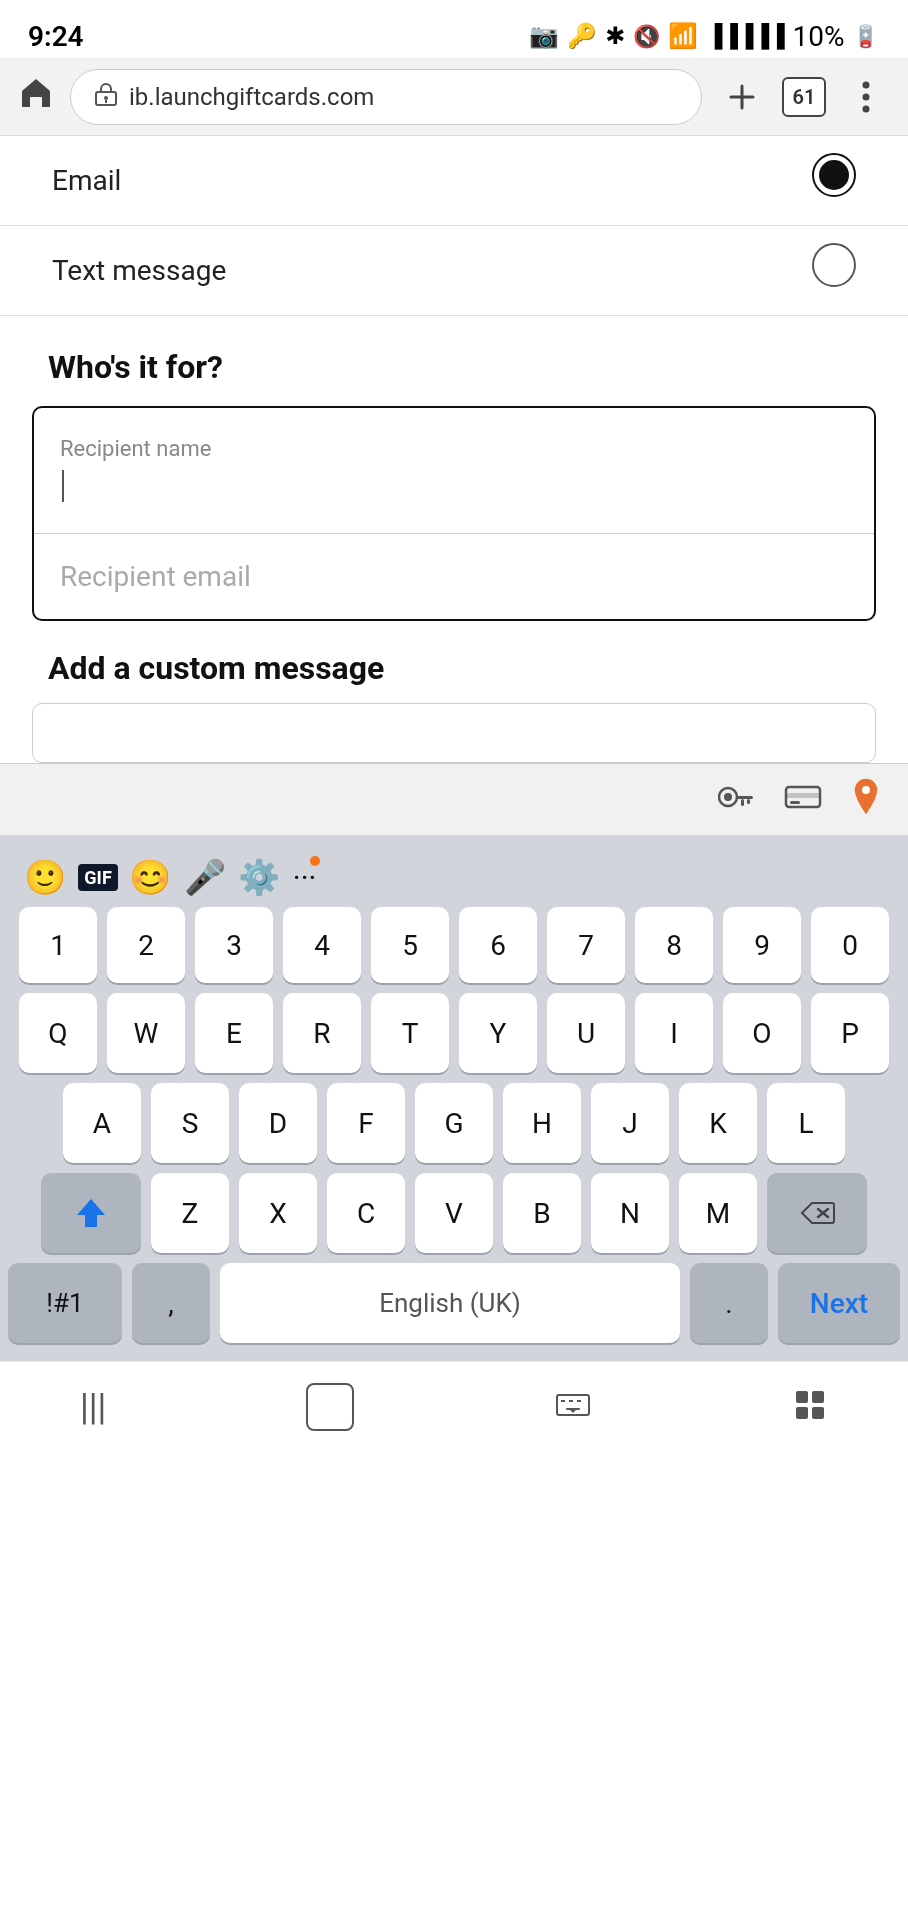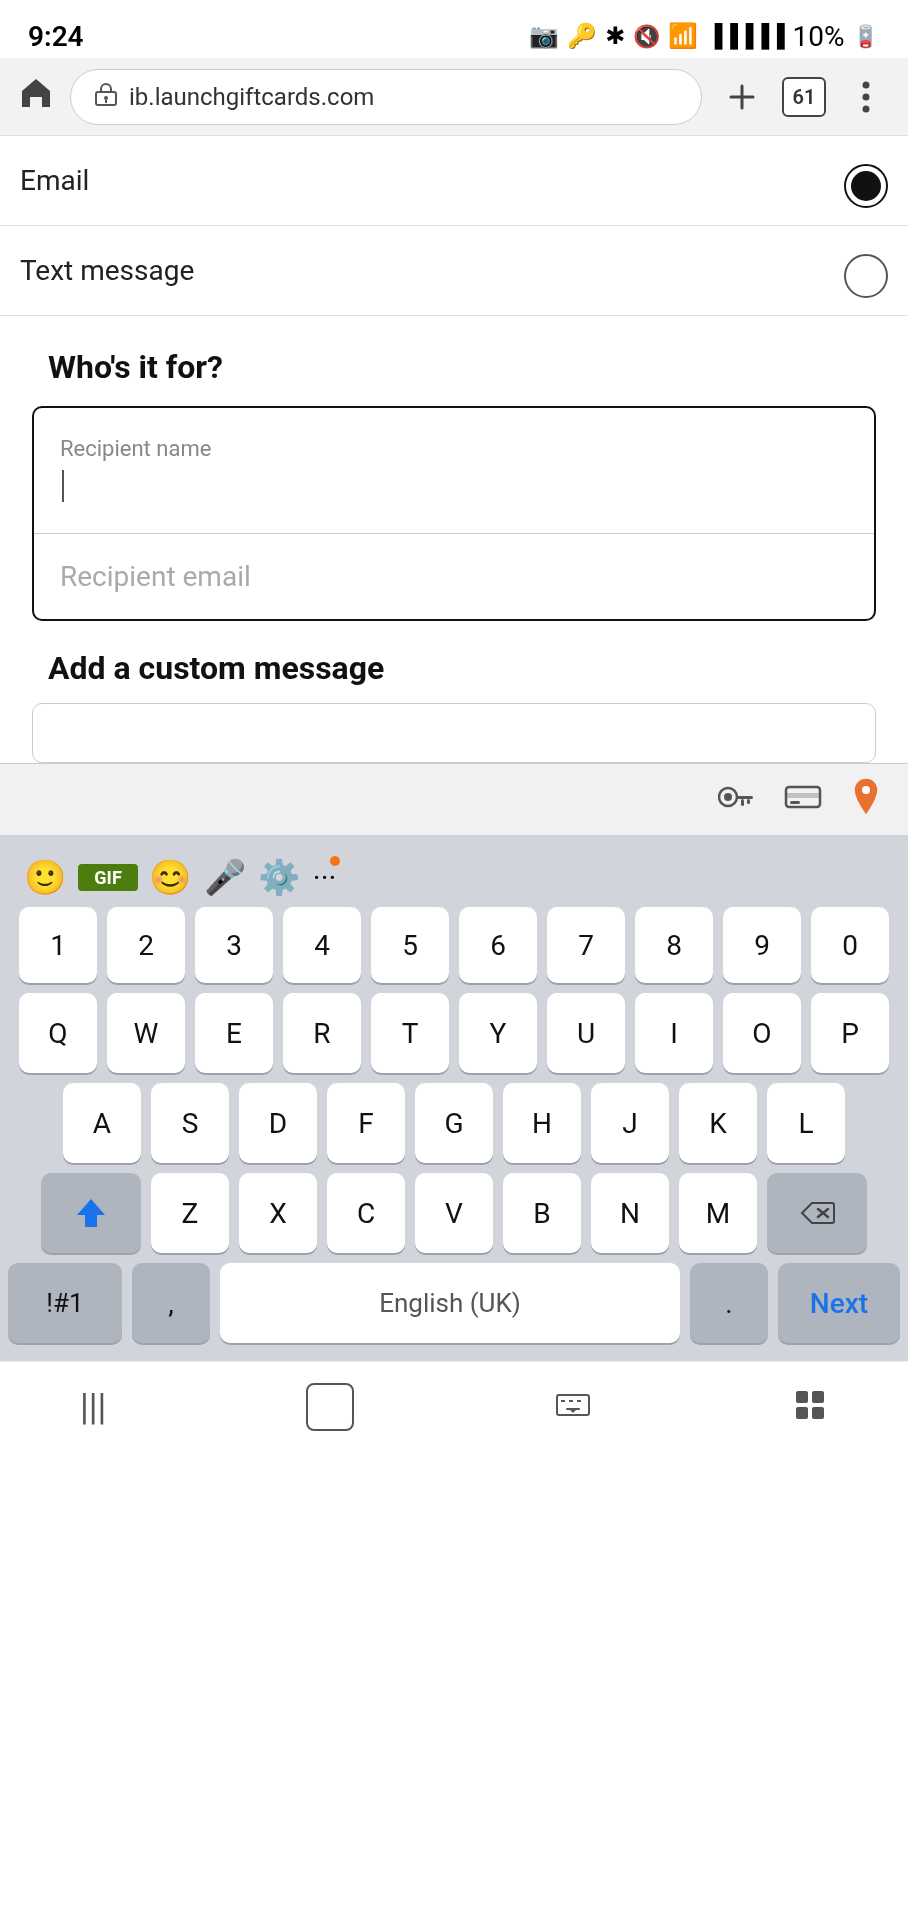--- a/index.html
+++ b/index.html
@@ -95,23 +95,23 @@
 
     
     .page-content {
       background: #fff;
       padding: 0;
     }
 
     
     .delivery-option {
       display: flex;
-      align-items: flex-start;
+      align-items: flex-end;
       justify-content: space-between;
-      padding: 28px 20px;
+      padding: 28px 52px;
       border-bottom: 1px solid #e0e0e0;
       height: 90px;
     }
     .delivery-option-label {
       font-size: 28px;
       color: #222;
     }
     .radio-btn {
       width: 44px;
       height: 44px;
@@ -222,25 +222,25 @@
 
     
     .suggestions-bar {
       display: flex;
       align-items: center;
       padding: 8px 16px;
       gap: 12px;
       height: 60px;
     }
     .gif-badge {
-      background: #4d7c0f;
+      background: #0f172a;
       color: #fff;
       font-size: 18px;
       font-weight: 700;
-      padding: 3px 16px;
+      padding: 3px 6px;
       border-radius: 4px;
     }
     .orange-dot {
       position: absolute;
       top: -4px;
       right: -4px;
       width: 10px;
       height: 10px;
       border-radius: 50%;
       background: #f97316;

